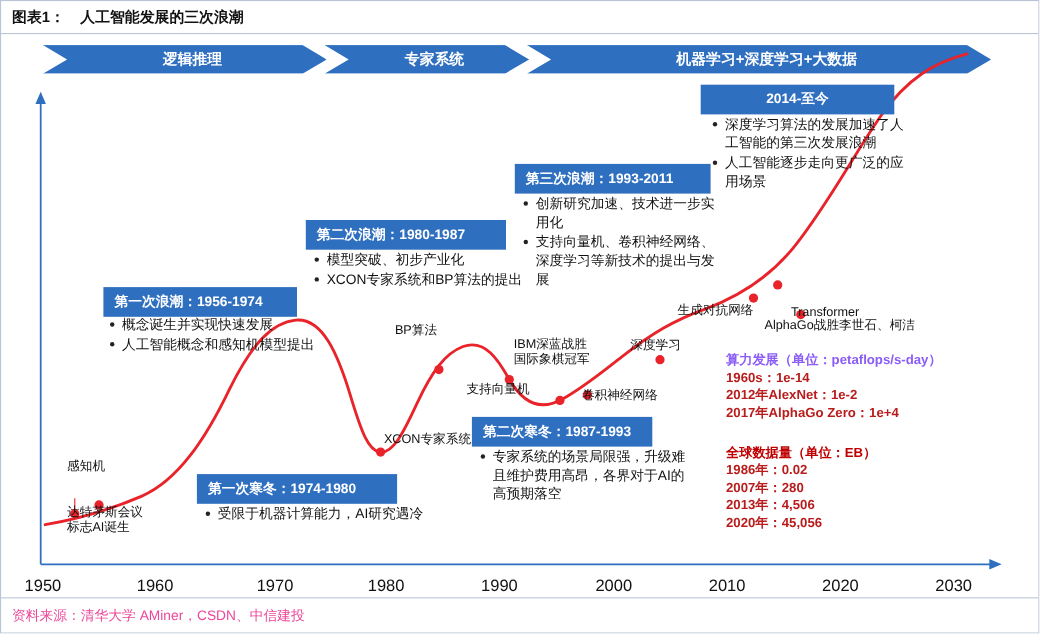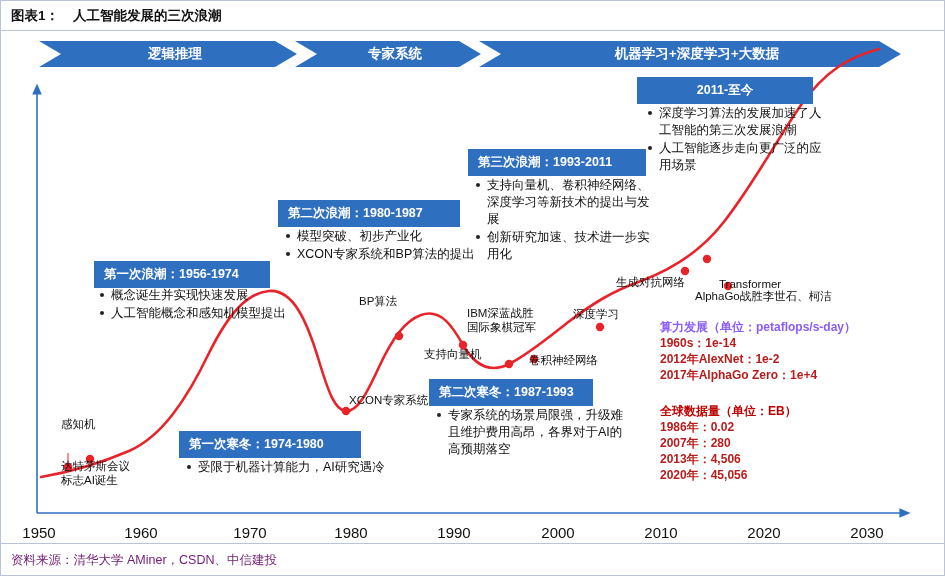--- a/index.html
+++ b/index.html
@@ -28,21 +28,21 @@
   }
   .title-bar .t .lbl{margin-right:14px;}
   
   .footer{
     position:absolute;left:0;bottom:0;width:100%;height:32px;
     border-top:1px solid #b9c5d6;
     box-sizing:border-box;
   }
   .footer .f{
     position:absolute;left:10px;top:8px;
-    font-size:12.5px;color:#701a75;
+    font-size:12.5px;color:#ec4899;
   }
   
   .chev{
     position:absolute;height:26px;
     background:#2f6fc0;
     color:#fff;font-size:13.5px;font-weight:bold;
     display:flex;align-items:center;justify-content:center;
     text-align:center;
   }
   .chev.c1{left:38px;top:40px;width:258px;
@@ -174,26 +174,26 @@
   <div class="bullets" style="left:282px;top:227px;width:210px;">
     <ul>
       <li>模型突破、初步产业化</li>
       <li>XCON专家系统和BP算法的提出</li>
     </ul>
   </div>
 
   <div class="bluebox" style="left:467px;top:148px;width:178px;">第三次浪潮：1993-2011</div>
   <div class="bullets" style="left:472px;top:176px;width:184px;">
     <ul>
+      <li>创新研究加速、技术进一步实用化</li>
       <li>支持向量机、卷积神经网络、深度学习等新技术的提出与发展</li>
-      <li>创新研究加速、技术进一步实用化</li>
-    </ul>
-  </div>
-
-  <div class="bluebox" style="left:636px;top:76px;width:176px;text-align:center;">2011-至今</div>
+    </ul>
+  </div>
+
+  <div class="bluebox" style="left:636px;top:76px;width:176px;text-align:center;">2014-至今</div>
   <div class="bullets" style="left:644px;top:104px;width:186px;">
     <ul>
       <li>深度学习算法的发展加速了人工智能的第三次发展浪潮</li>
       <li>人工智能逐步走向更广泛的应用场景</li>
     </ul>
   </div>
 
   <div class="bluebox" style="left:178px;top:430px;width:182px;">第一次寒冬：1974-1980</div>
   <div class="bullets" style="left:183px;top:458px;width:220px;">
     <ul>

